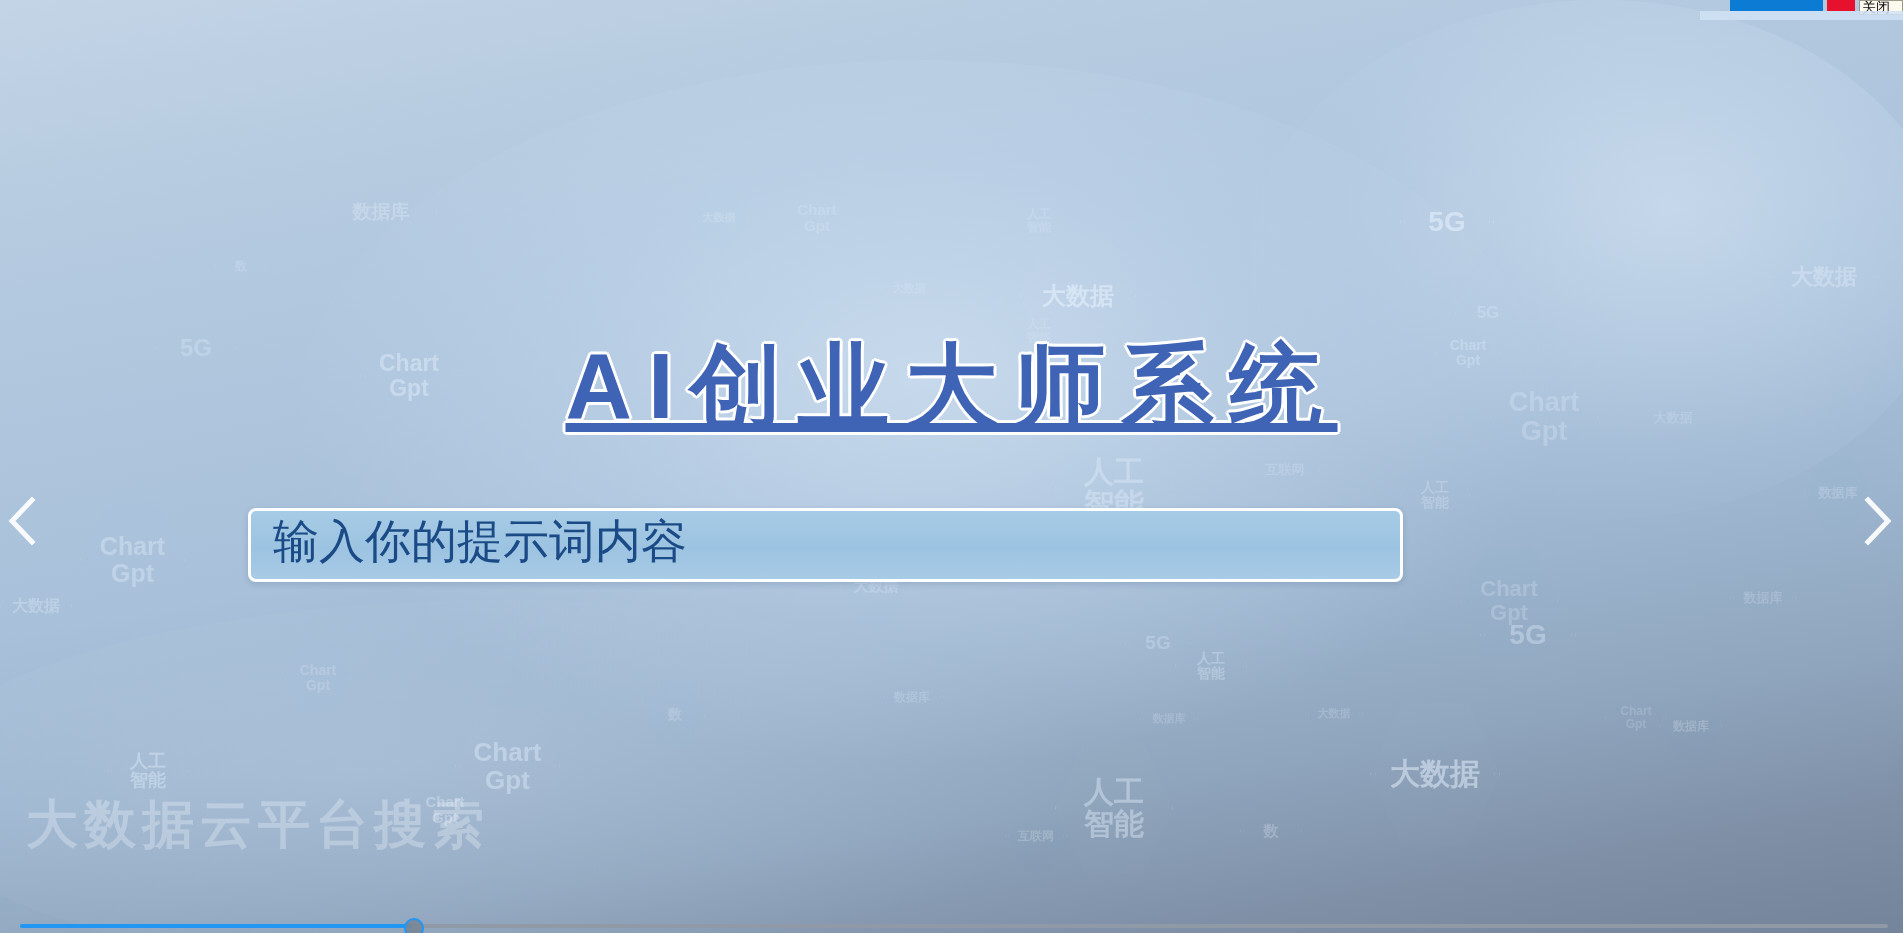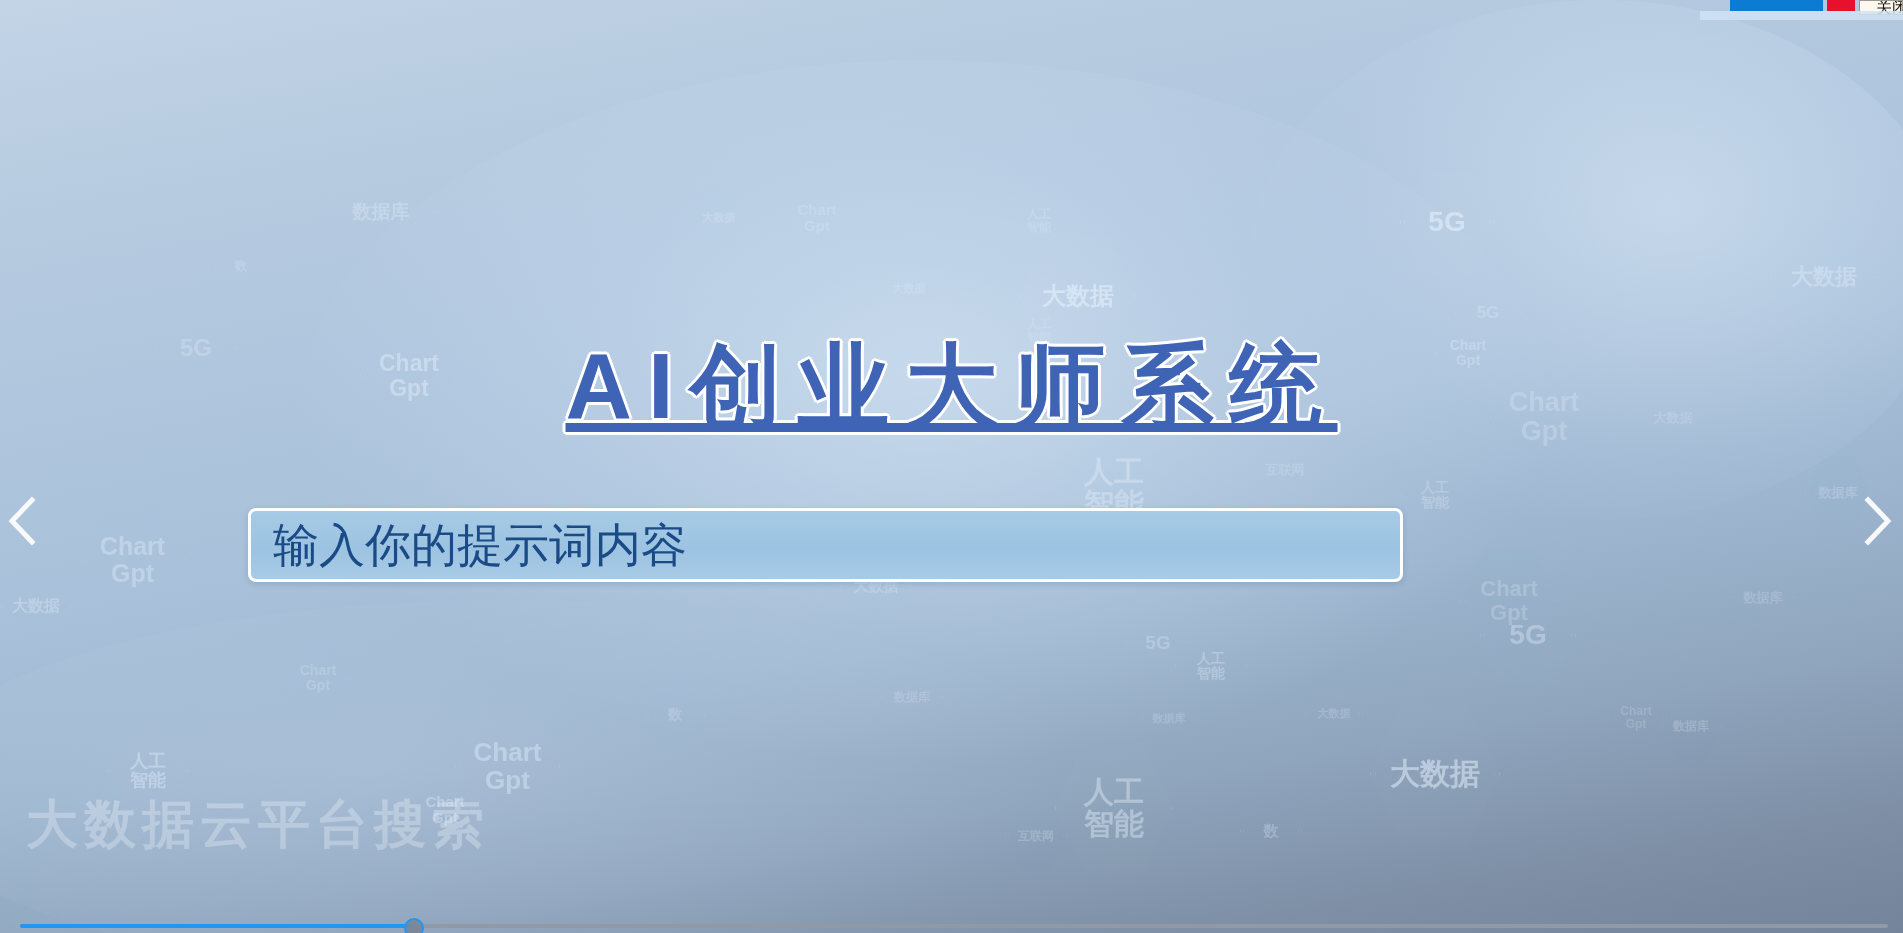--- a/index.html
+++ b/index.html
@@ -109,21 +109,21 @@
     top: 0px;
     width: 1155px;
     height: 74px;
     box-sizing: border-box;
     background: linear-gradient(180deg, #a6cbe6 0%, #9cc3e1 55%, #a8cbe6 100%);
     border: 3px solid #ffffff;
     border-radius: 8px;
     outline: none;
     color: #12407a;
     font-size: 46px;
-    font-family: Liberation Sans, sans-serif;
+    font-family: Liberation Mono, monospace;
     padding: 0 22px;
     box-shadow: 0 2px 6px rgba(40,70,110,0.18);
   }
   #prompt-input::placeholder {
     color: #1b4b86;
     opacity: 1;
   }
   #ai-search-button {
     position: absolute;
     left: 1489px;
@@ -204,24 +204,24 @@
     width: 28px; height: 11px;
     background: #e8112d;
   }
   #close-tooltip {
     position: absolute;
     left: 1859px; top: 0px;
     width: 44px; height: 15px;
     background: #fdf9ef;
     border: 1px solid #9a9a8a;
     box-sizing: border-box;
-    font-size: 16px;
+    font-size: 14px;
     line-height: 13px;
     color: #111111;
-    padding-left: 16px;
+    padding-left: 2px;
     overflow: hidden;
     white-space: nowrap;
   }
 
   
   #top-light-band {
     position: absolute;
     left: 1700px; top: 11px;
     width: 203px; height: 9px;
     background: rgba(208,226,244,0.85);

